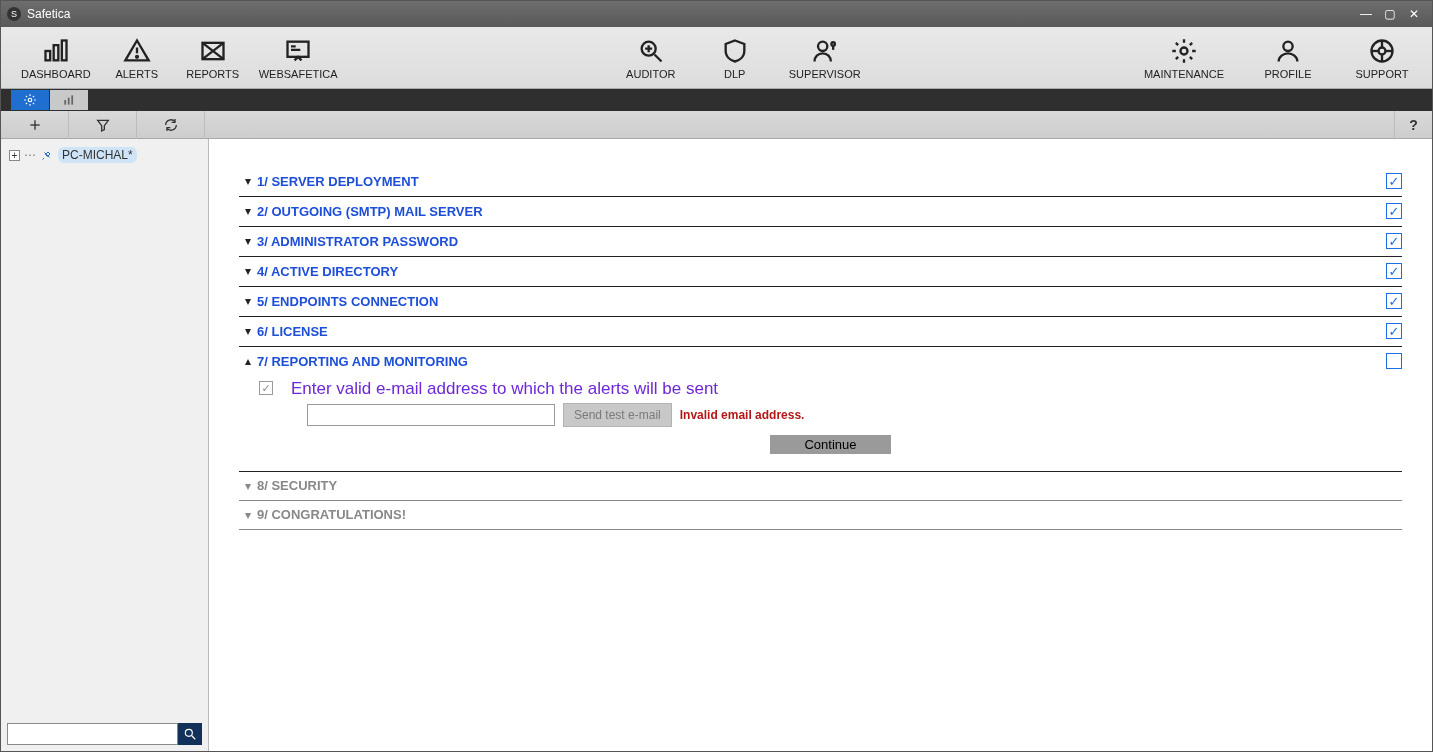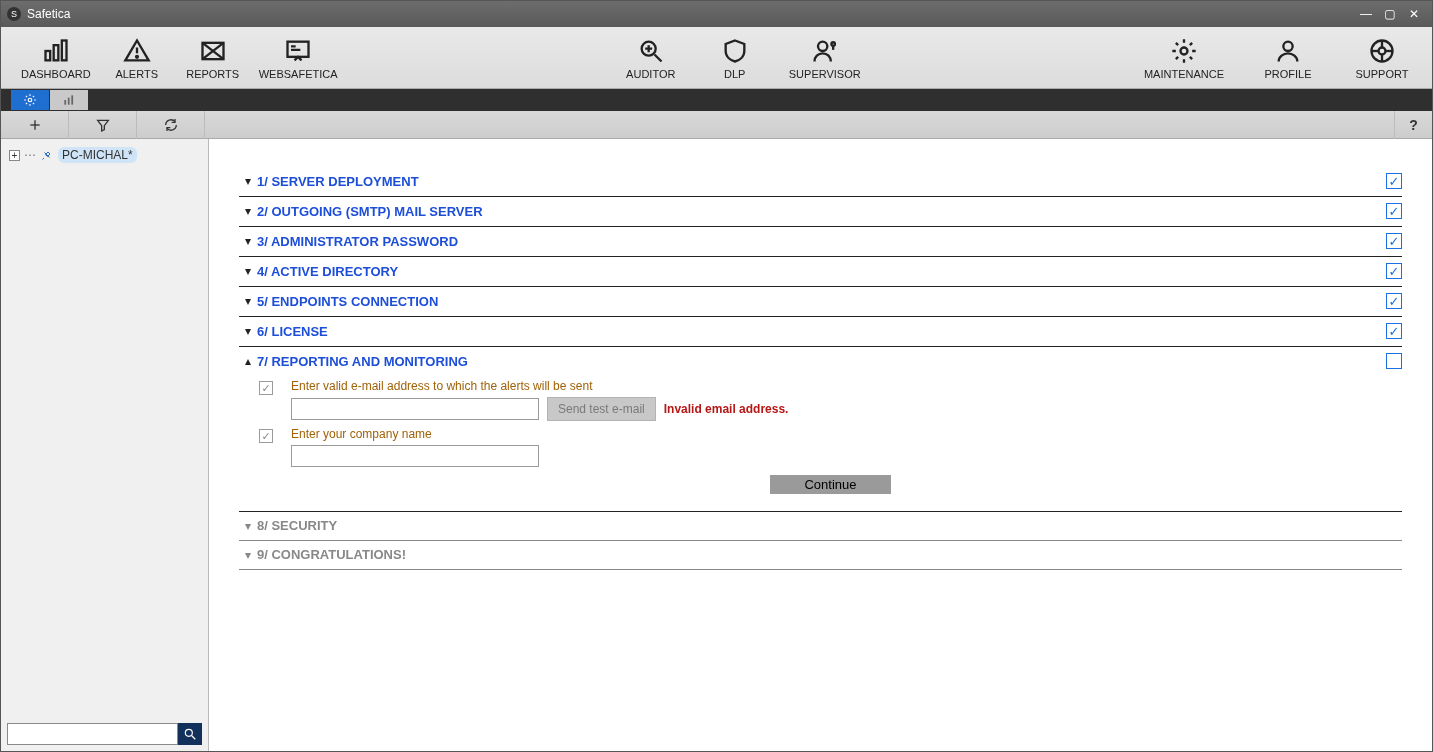--- a/index.html
+++ b/index.html
@@ -178,22 +178,22 @@
       display: flex; align-items: flex-start; gap: 18px;
       margin-bottom: 6px;
     }
     .mini-check {
       width: 14px; height: 14px; border: 1px solid #9a9a9a; background: #fff;
       display: inline-flex; align-items: center; justify-content: center;
       flex-shrink: 0; margin-top: 2px;
     }
     .mini-check::after { content: "✓"; color: #888; font-size: 11px; }
     .field-col { display: flex; flex-direction: column; gap: 4px; }
-    .field-label { font-size: 12px; color: #a16207; }
-    .inline-inputs { display: flex; align-items: center; gap: 8px; }
+    .field-label { font-size: 17px; color: #6d28d9; }
+    .inline-inputs { display: flex; align-items: center; gap: 8px; margin-left: 16px; }
     input.txt {
       width: 248px; height: 22px; border: 1px solid #9a9a9a; padding: 0 4px; font-size: 12px;
     }
     .gbtn {
       height: 24px; padding: 0 10px;
       background: #c8c8c8; color: #7a7a7a;
       border: 1px solid #b3b3b3;
       font-size: 12px;
       cursor: default;
     }
@@ -444,27 +444,20 @@
               <span class="mini-check"></span>
               <div class="field-col">
                 <span class="field-label">Enter valid e-mail address to which the alerts will be sent</span>
                 <div class="inline-inputs">
                   <input type="text" class="txt" style="">
                   <button class="gbtn" disabled="">Send test e-mail</button>
                   <span class="err">Invalid email address.</span>
                 </div>
               </div>
             </div>
-            <div class="field-row">
-              <span class="mini-check"></span>
-              <div class="field-col">
-                <span class="field-label">Enter your company name</span>
-                <input type="text" class="txt" style="">
-              </div>
-            </div>
             <div class="continue-wrap"><button class="continue">Continue</button></div>
           </div>
         </div>
         <div class="section disabled">
           <div class="section-head">
             <span class="chev">▾</span>
             <span class="section-title">8/ SECURITY</span>
           </div>
         </div>
         <div class="section disabled">

